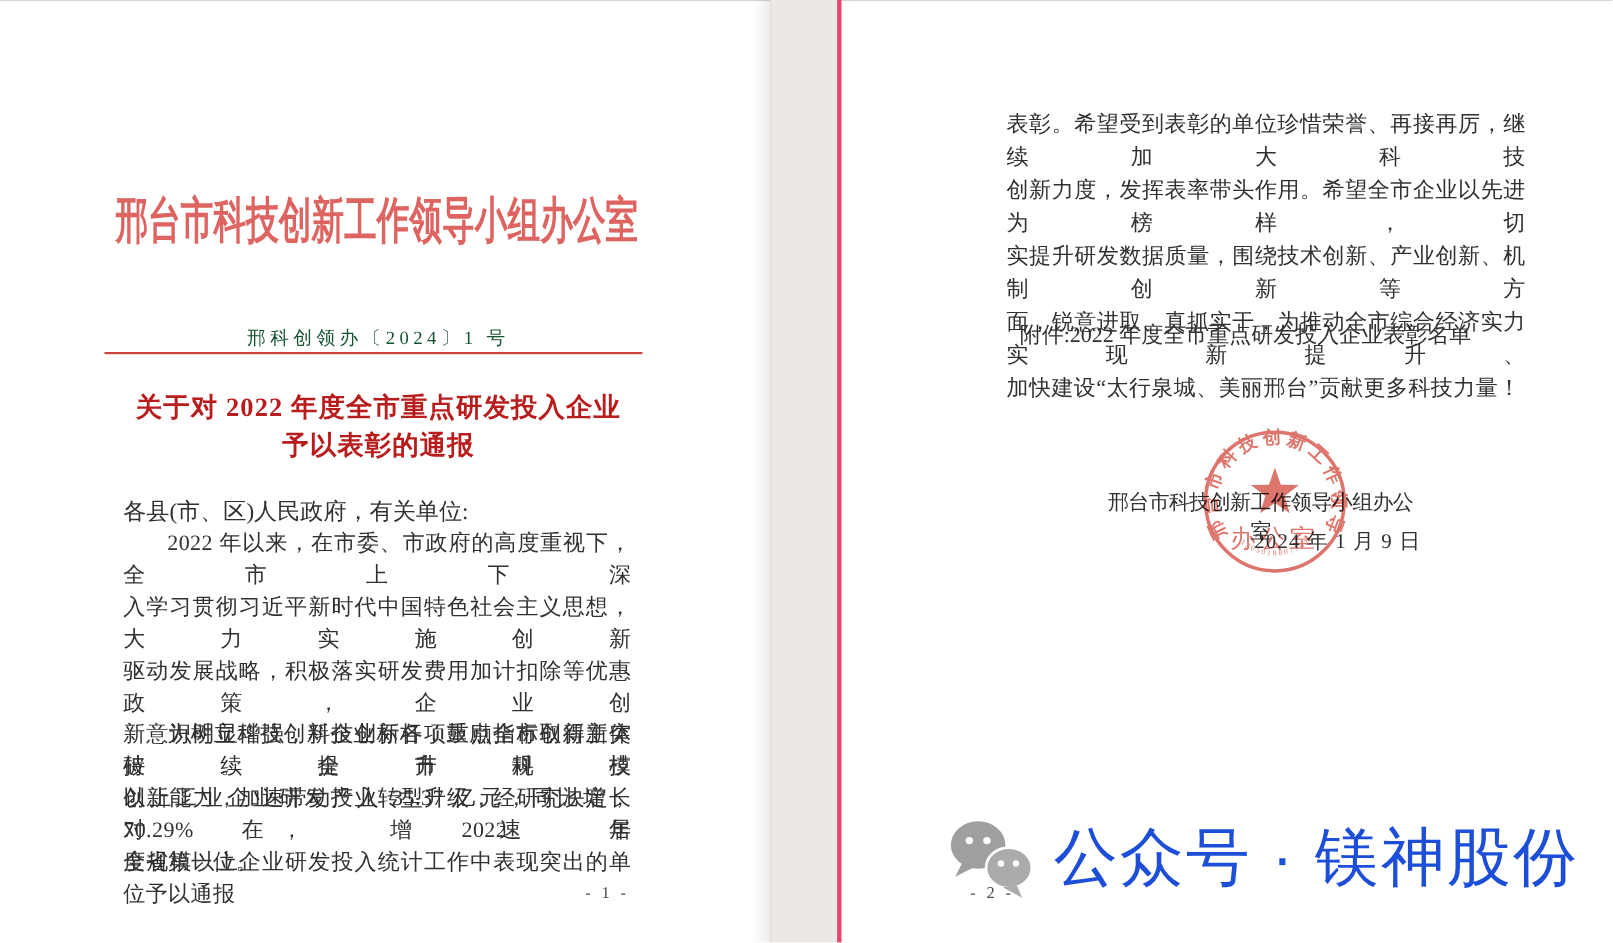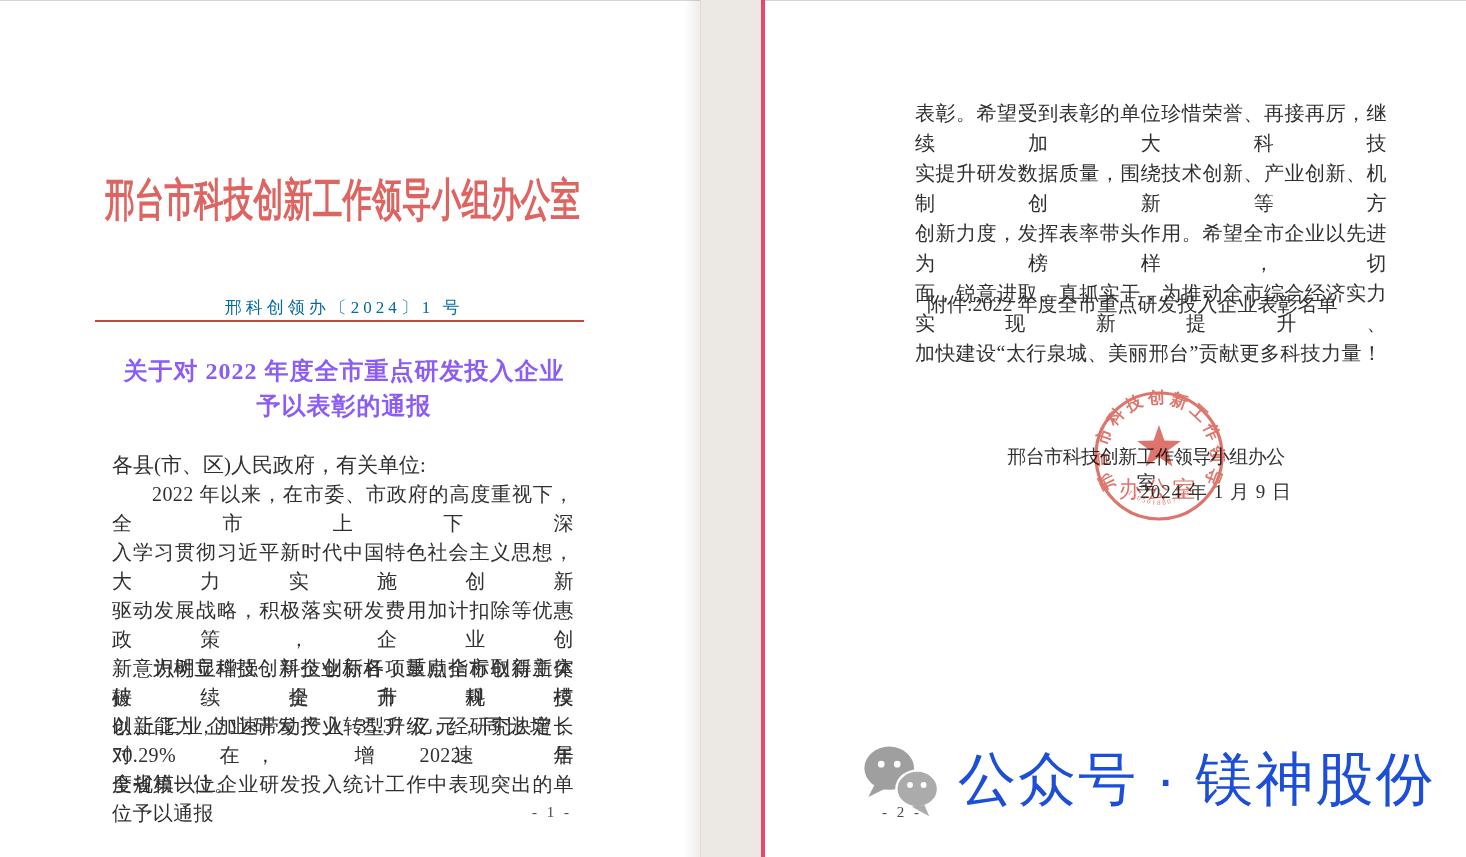--- a/index.html
+++ b/index.html
@@ -13,23 +13,23 @@
     background:linear-gradient(to right, rgba(0,0,0,0) 0%, rgba(0,0,0,0.07) 100%);}
   .gutter{left:700px;top:0;width:61px;height:857px;background:#ece8e4;border-left:1px solid rgba(0,0,0,0.05);}
   .fold-line{left:761px;top:0;width:4px;height:857px;background:#e8476b;}
 
   
   .agency-header{
     left:105px;top:170px;width:724px;white-space:nowrap;
     font-size:45px;font-weight:bold;color:#dd6461;
     transform:scaleX(0.66);transform-origin:left top;letter-spacing:0px;
   }
-  .doc-number{left:105px;top:296px;width:478px;text-align:center;font-size:17px;letter-spacing:4px;color:#0369a1;}
+  .doc-number{left:105px;top:296px;width:478px;text-align:center;font-size:17px;letter-spacing:4px;color:#14532d;}
   .red-rule{left:95px;top:320px;width:489px;height:2px;background:#c9443d;}
-  .doc-title{left:105px;top:354px;width:478px;text-align:center;font-size:24px;font-weight:bold;line-height:35px;letter-spacing:1px;color:#8b5cf6;}
+  .doc-title{left:105px;top:354px;width:478px;text-align:center;font-size:24px;font-weight:bold;line-height:35px;letter-spacing:1px;color:#b91c1c;}
   .salutation{left:112px;top:451px;width:472px;font-size:21px;font-family:Liberation Serif, serif;}
   .para{font-size:20px;line-height:29px;letter-spacing:0.4px;}
   .para .text-line{text-align:justify;text-align-last:justify;}
   .para .text-line:last-child{text-align-last:left;}
   .para.indent-first .text-line:first-child{text-indent:2em;}
   .para-1{left:112px;top:480px;width:462px;}
   .para-2{left:112px;top:654px;width:462px;}
   .page-num{font-size:15px;letter-spacing:3px;color:#4a4a4a;}
   .page-num-1{left:532px;top:804px;}
   .page-num-2{left:882px;top:804px;}
@@ -86,22 +86,22 @@
     <div class="abs page-num page-num-1">- 1 -</div>
   </div>
 
   <div class="abs gutter-shadow"></div>
   <div class="abs gutter"></div>
   <div class="abs fold-line"></div>
 
   <div>
     <div class="abs para para-r">
         <div class="text-line">表彰。希望受到表彰的单位珍惜荣誉、再接再厉，继续加大科技</div>
+        <div class="text-line">创新力度，发挥表率带头作用。希望全市企业以先进为榜样，切</div>
         <div class="text-line">实提升研发数据质量，围绕技术创新、产业创新、机制创新等方</div>
-        <div class="text-line">创新力度，发挥表率带头作用。希望全市企业以先进为榜样，切</div>
         <div class="text-line">面，锐意进取、真抓实干，为推动全市综合经济实力实现新提升、</div>
         <div class="text-line">加快建设“太行泉城、美丽邢台”贡献更多科技力量！</div>
       </div>
 
     <div class="abs attachment">附件:2022 年度全市重点研发投入企业表彰名单</div>
 
     <div class="abs signature">邢台市科技创新工作领导小组办公室</div>
 
     <div class="abs sign-date">2024 年 1 月 9 日</div>
 

